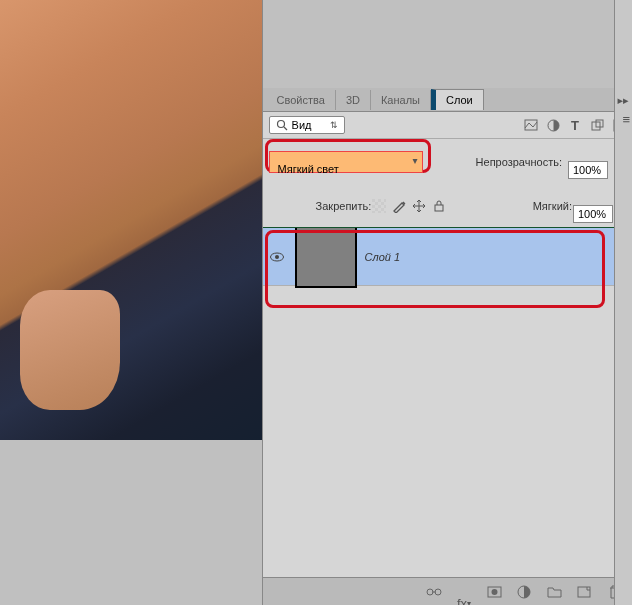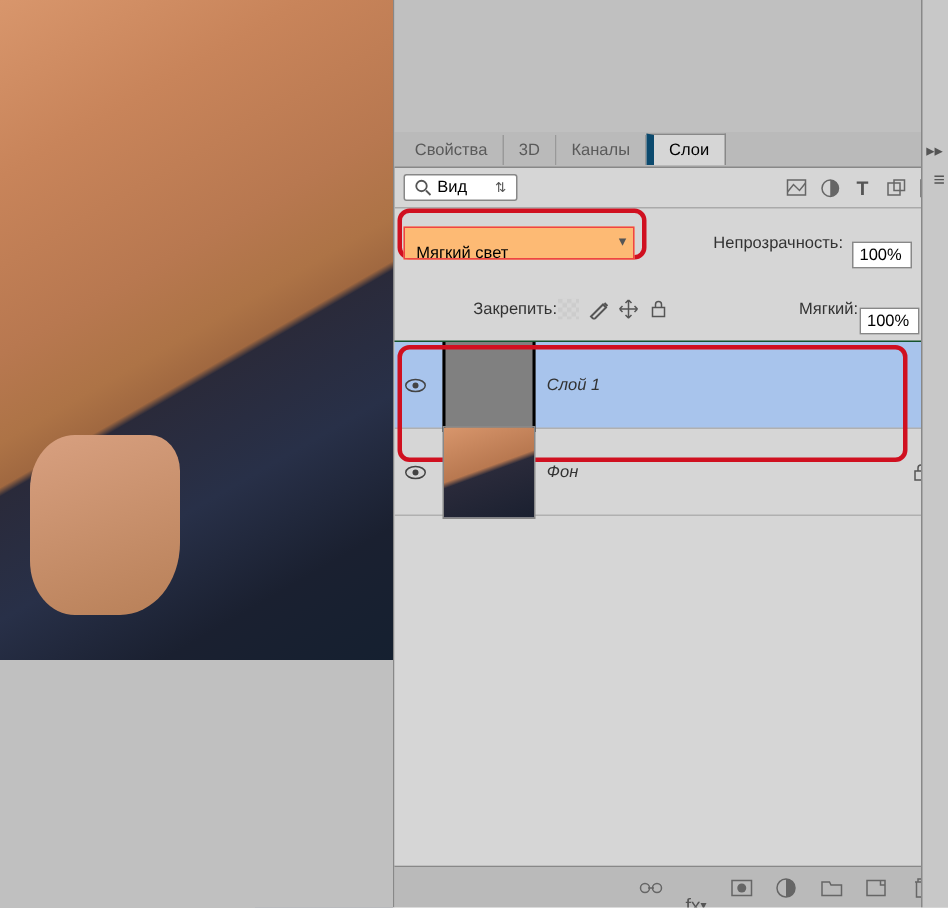--- a/index.html
+++ b/index.html
@@ -149,34 +149,20 @@
           <svg class="eye-icon" viewBox="0 0 14 10">
               <ellipse cx="7" cy="5" rx="6.5" ry="4" fill="none" stroke="#444"></ellipse>
               <circle cx="7" cy="5" r="2" fill="#444"></circle>
             </svg>
         </div>
         <div class="layer-thumb" style="border:2px solid #000;"></div>
         <span class="layer-name">Слой 1</span>
       </div>
 
 
-      <div class="layer-item">
-        <div class="vis-toggle">
-          <svg class="eye-icon" viewBox="0 0 14 10">
-              <ellipse cx="7" cy="5" rx="6.5" ry="4" fill="none" stroke="#444"></ellipse>
-              <circle cx="7" cy="5" r="2" fill="#444"></circle>
-            </svg>
-        </div>
-        <div class="layer-thumb photo"></div>
-        <span class="layer-name">Фон</span>
-        <svg class="layer-lock" width="12" height="14" viewBox="0 0 12 14">
-            <rect x="2" y="6" width="8" height="6" fill="none" stroke="#555"></rect>
-            <path d="M4 6 L4 4 A2 2 0 0 1 8 4 L8 6" fill="none" stroke="#555"></path>
-          </svg>
-      </div>
     </div>
 
     <div class="bottom-bar">
       <div class="bicon">
           <svg width="16" height="10" viewBox="0 0 16 10">
             <rect x="1" y="2" width="6" height="6" rx="3" fill="none" stroke="#666"></rect>
             <rect x="9" y="2" width="6" height="6" rx="3" fill="none" stroke="#666"></rect>
             <line x1="6" y1="5" x2="10" y2="5" stroke="#666"></line>
           </svg>
         </div>

